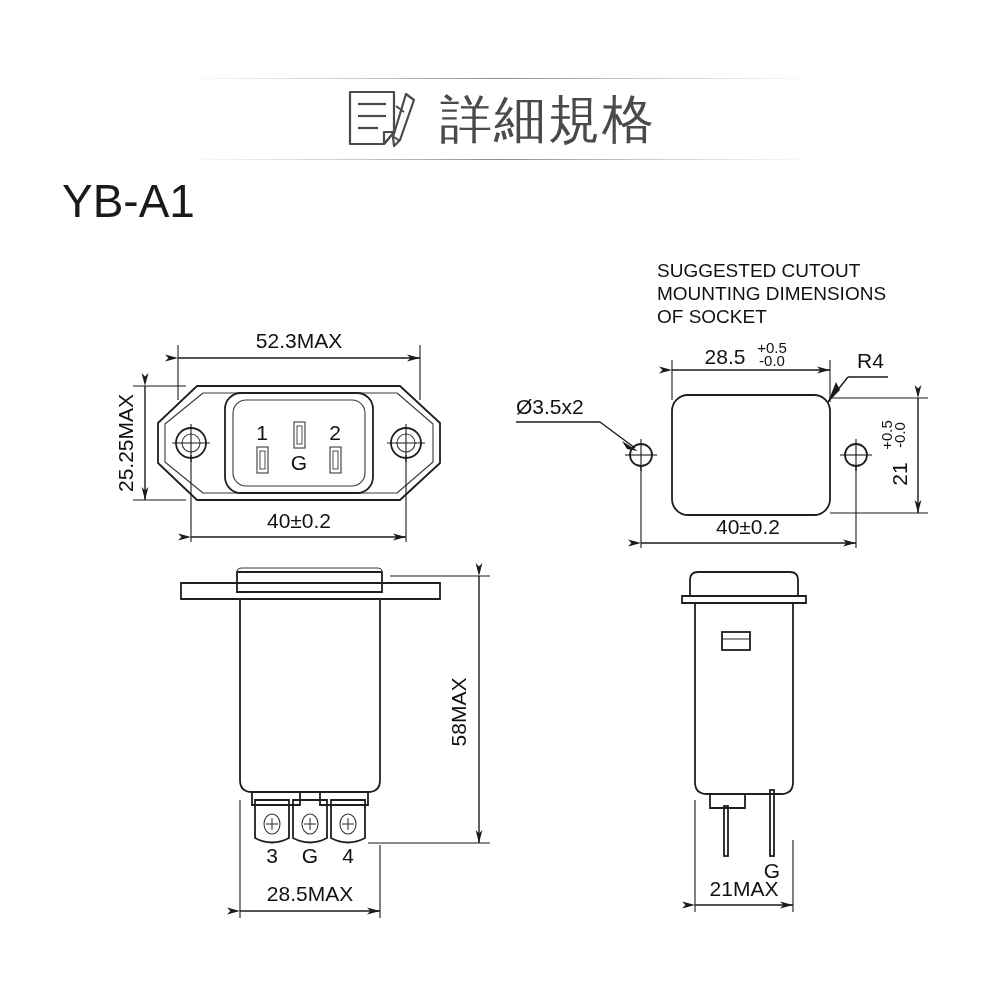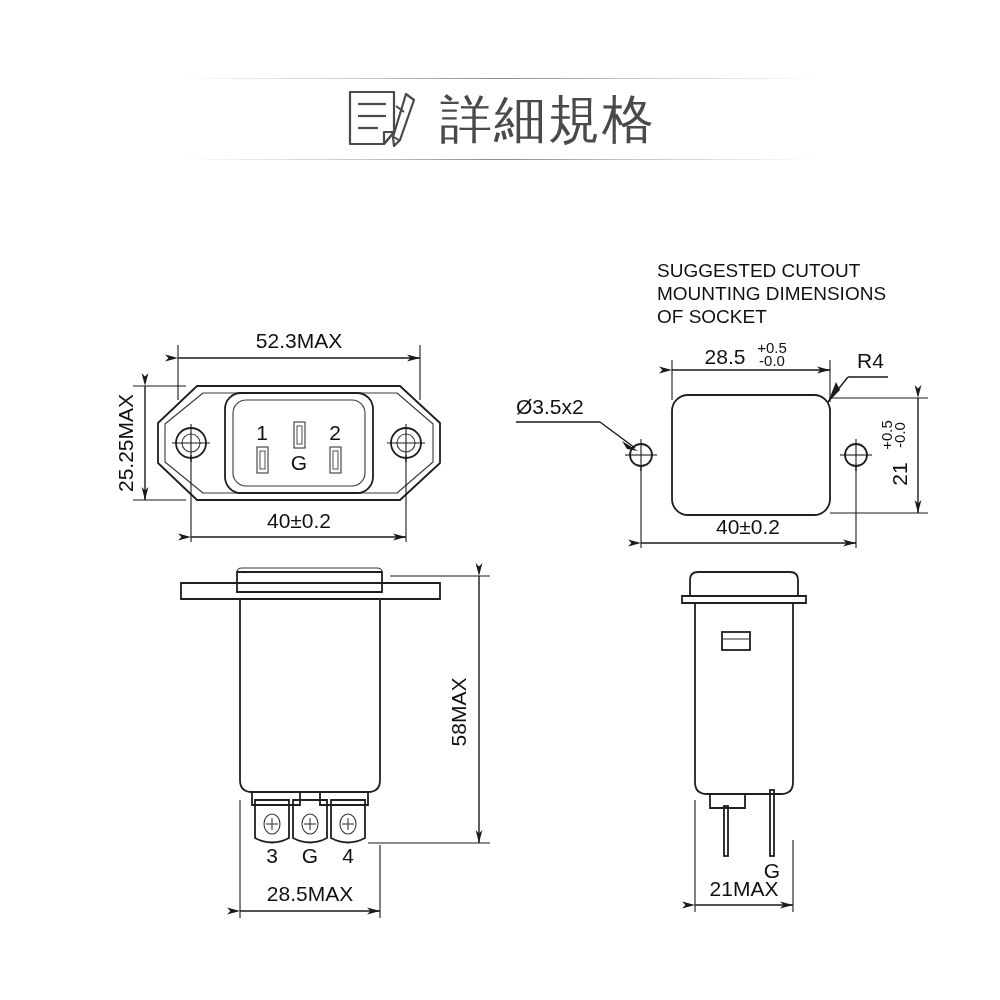--- a/index.html
+++ b/index.html
@@ -99,20 +99,21 @@
         <line x1="14" y1="40" x2="34" y2="40" stroke="#4a4a4a" stroke-width="2.2"></line>
 
         <path d="M62 6 L70 12 L56 52 L50 58 L49 49 Z" fill="#ffffff" stroke="#4a4a4a" stroke-width="2.2" stroke-linejoin="round"></path>
         <line x1="52" y1="18" x2="60" y2="24" stroke="#4a4a4a" stroke-width="2"></line>
         <line x1="50" y1="49" x2="56" y2="53" stroke="#4a4a4a" stroke-width="2"></line>
       </svg>
       <div id="header-title">詳細規格</div>
     </div>
   </div>
 
+  <div id="model-title">YB-A1</div>
 
   <svg id="drawing" viewBox="0 0 1000 1000">
     <defs>
       <marker id="arrL" markerWidth="14" markerHeight="10" refX="13" refY="5" orient="auto" markerUnits="userSpaceOnUse">
         <path d="M13,5 L0,1.6 L3.4,5 L0,8.4 Z" fill="#1a1a1a"></path>
       </marker>
       <marker id="arrR" markerWidth="14" markerHeight="10" refX="13" refY="5" orient="auto" markerUnits="userSpaceOnUse">
         <path d="M13,5 L0,1.6 L3.4,5 L0,8.4 Z" fill="#1a1a1a"></path>
       </marker>
       <marker id="arrSm" markerWidth="12" markerHeight="9" refX="11" refY="4.5" orient="auto" markerUnits="userSpaceOnUse">

